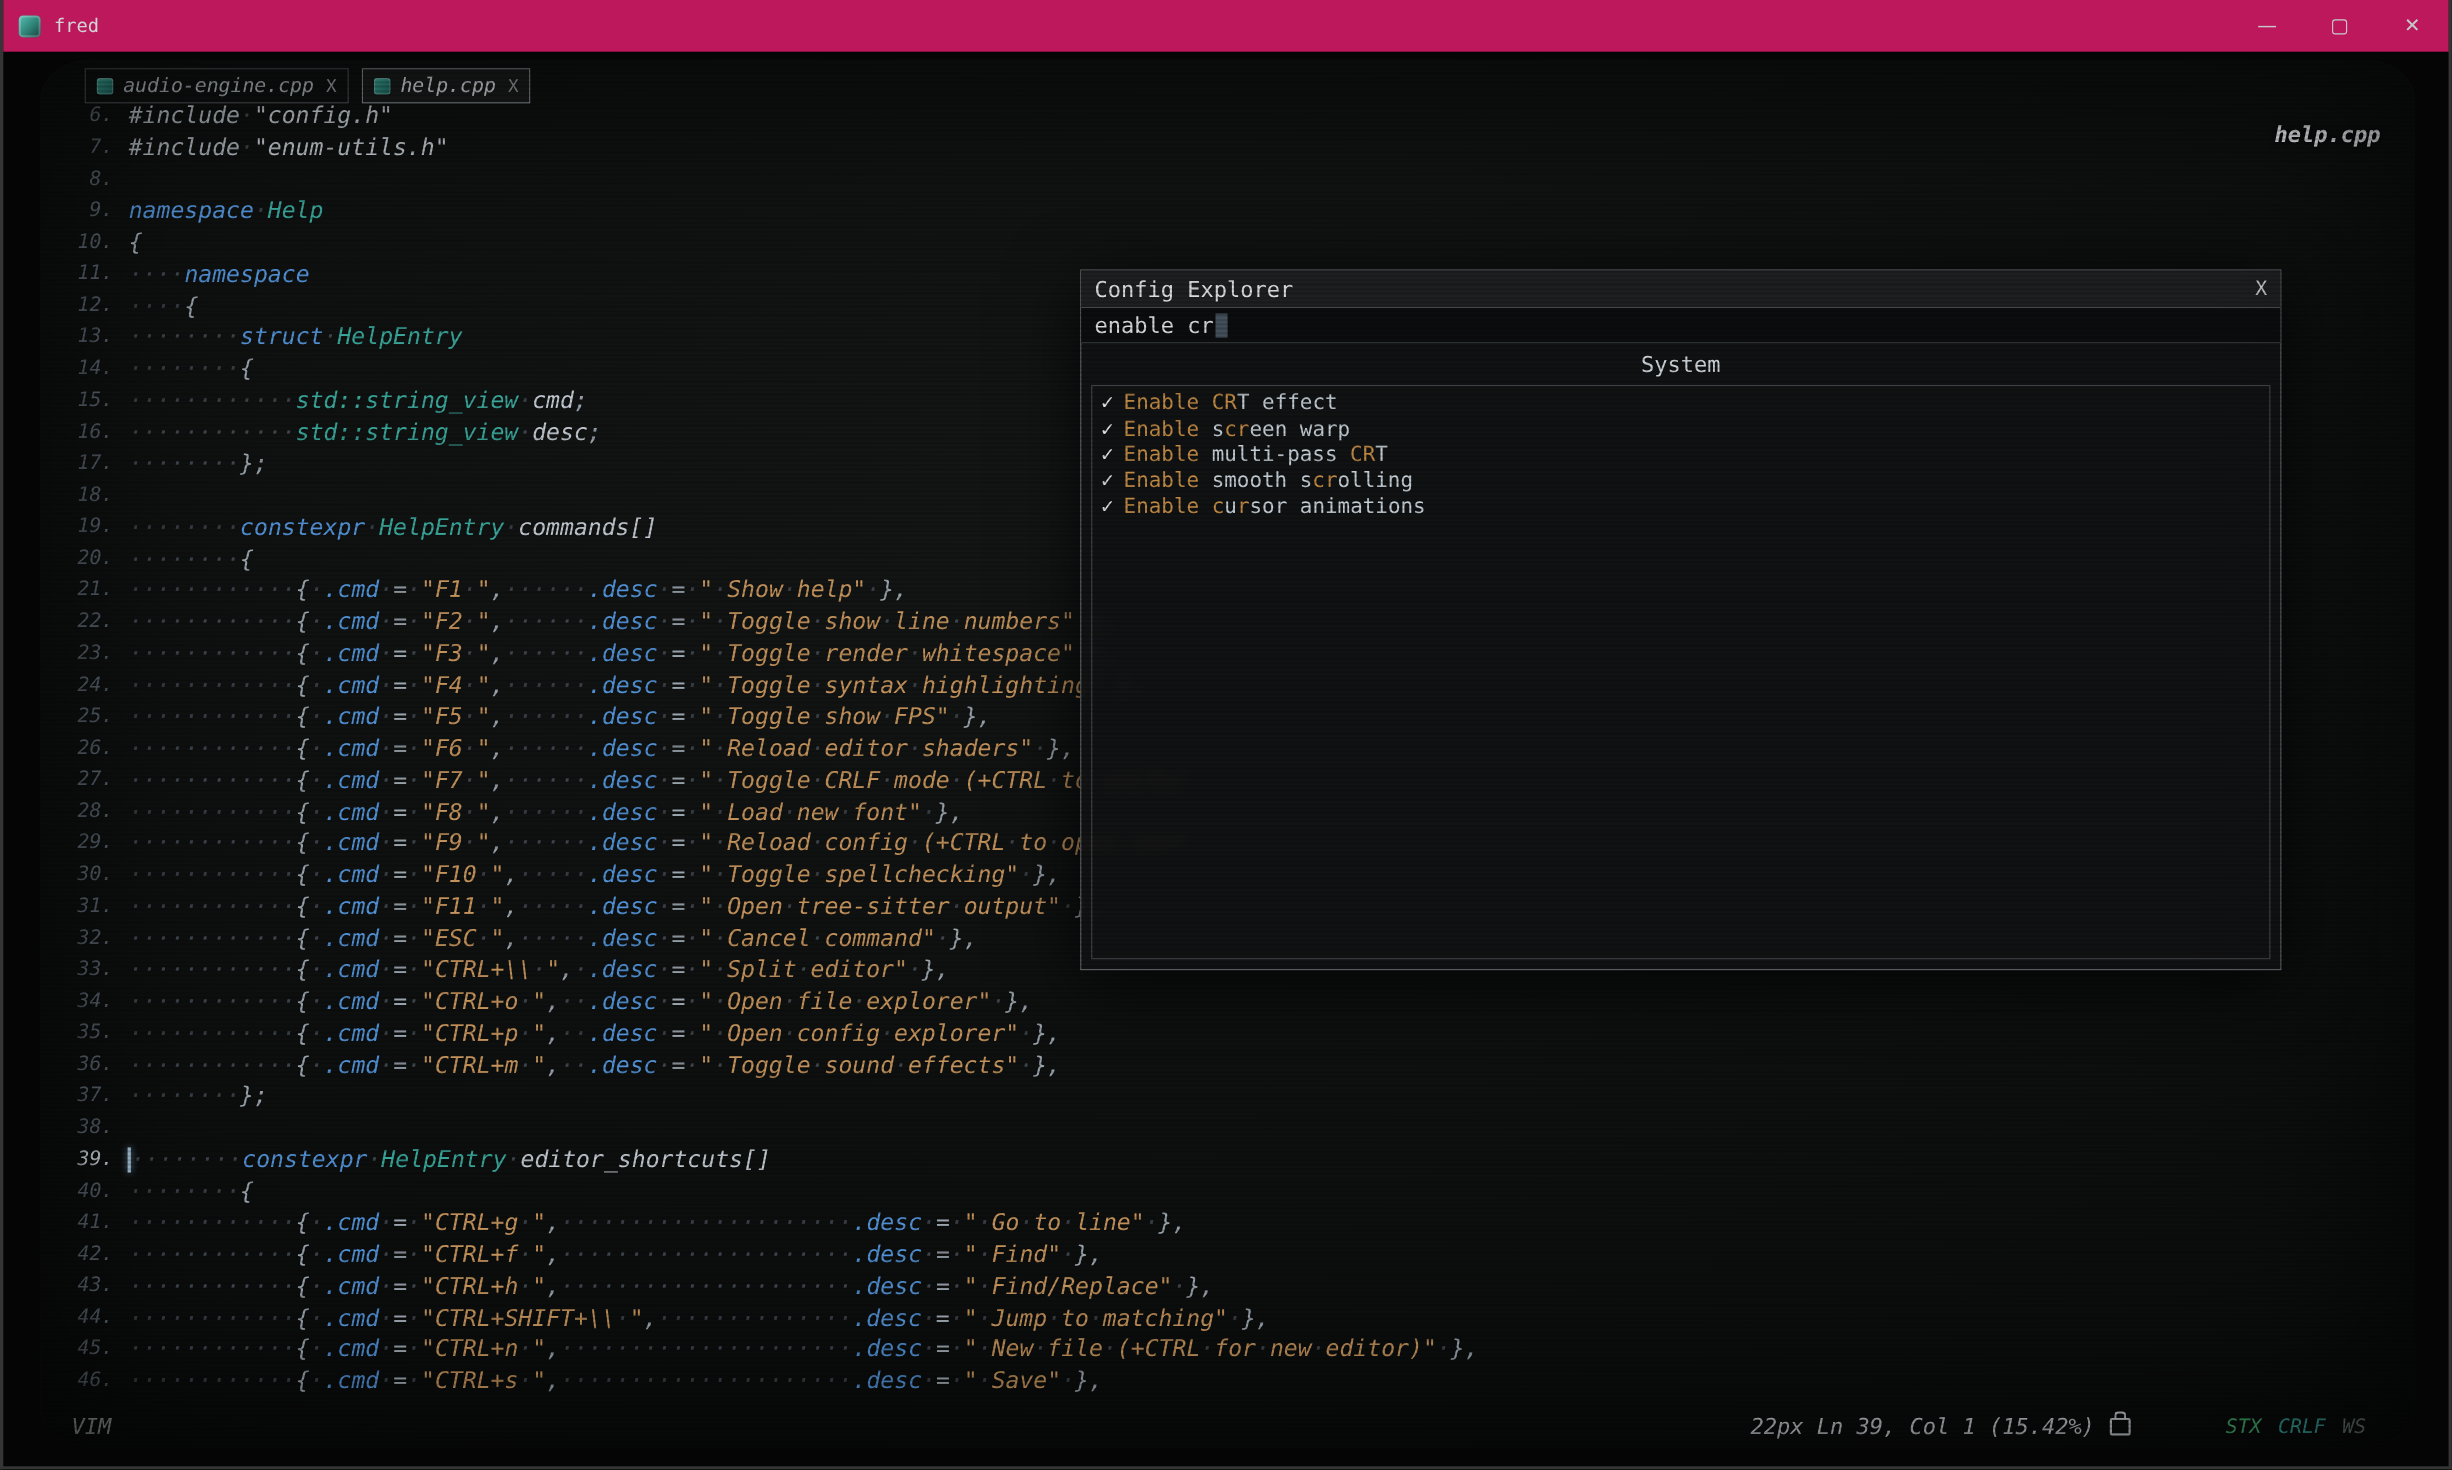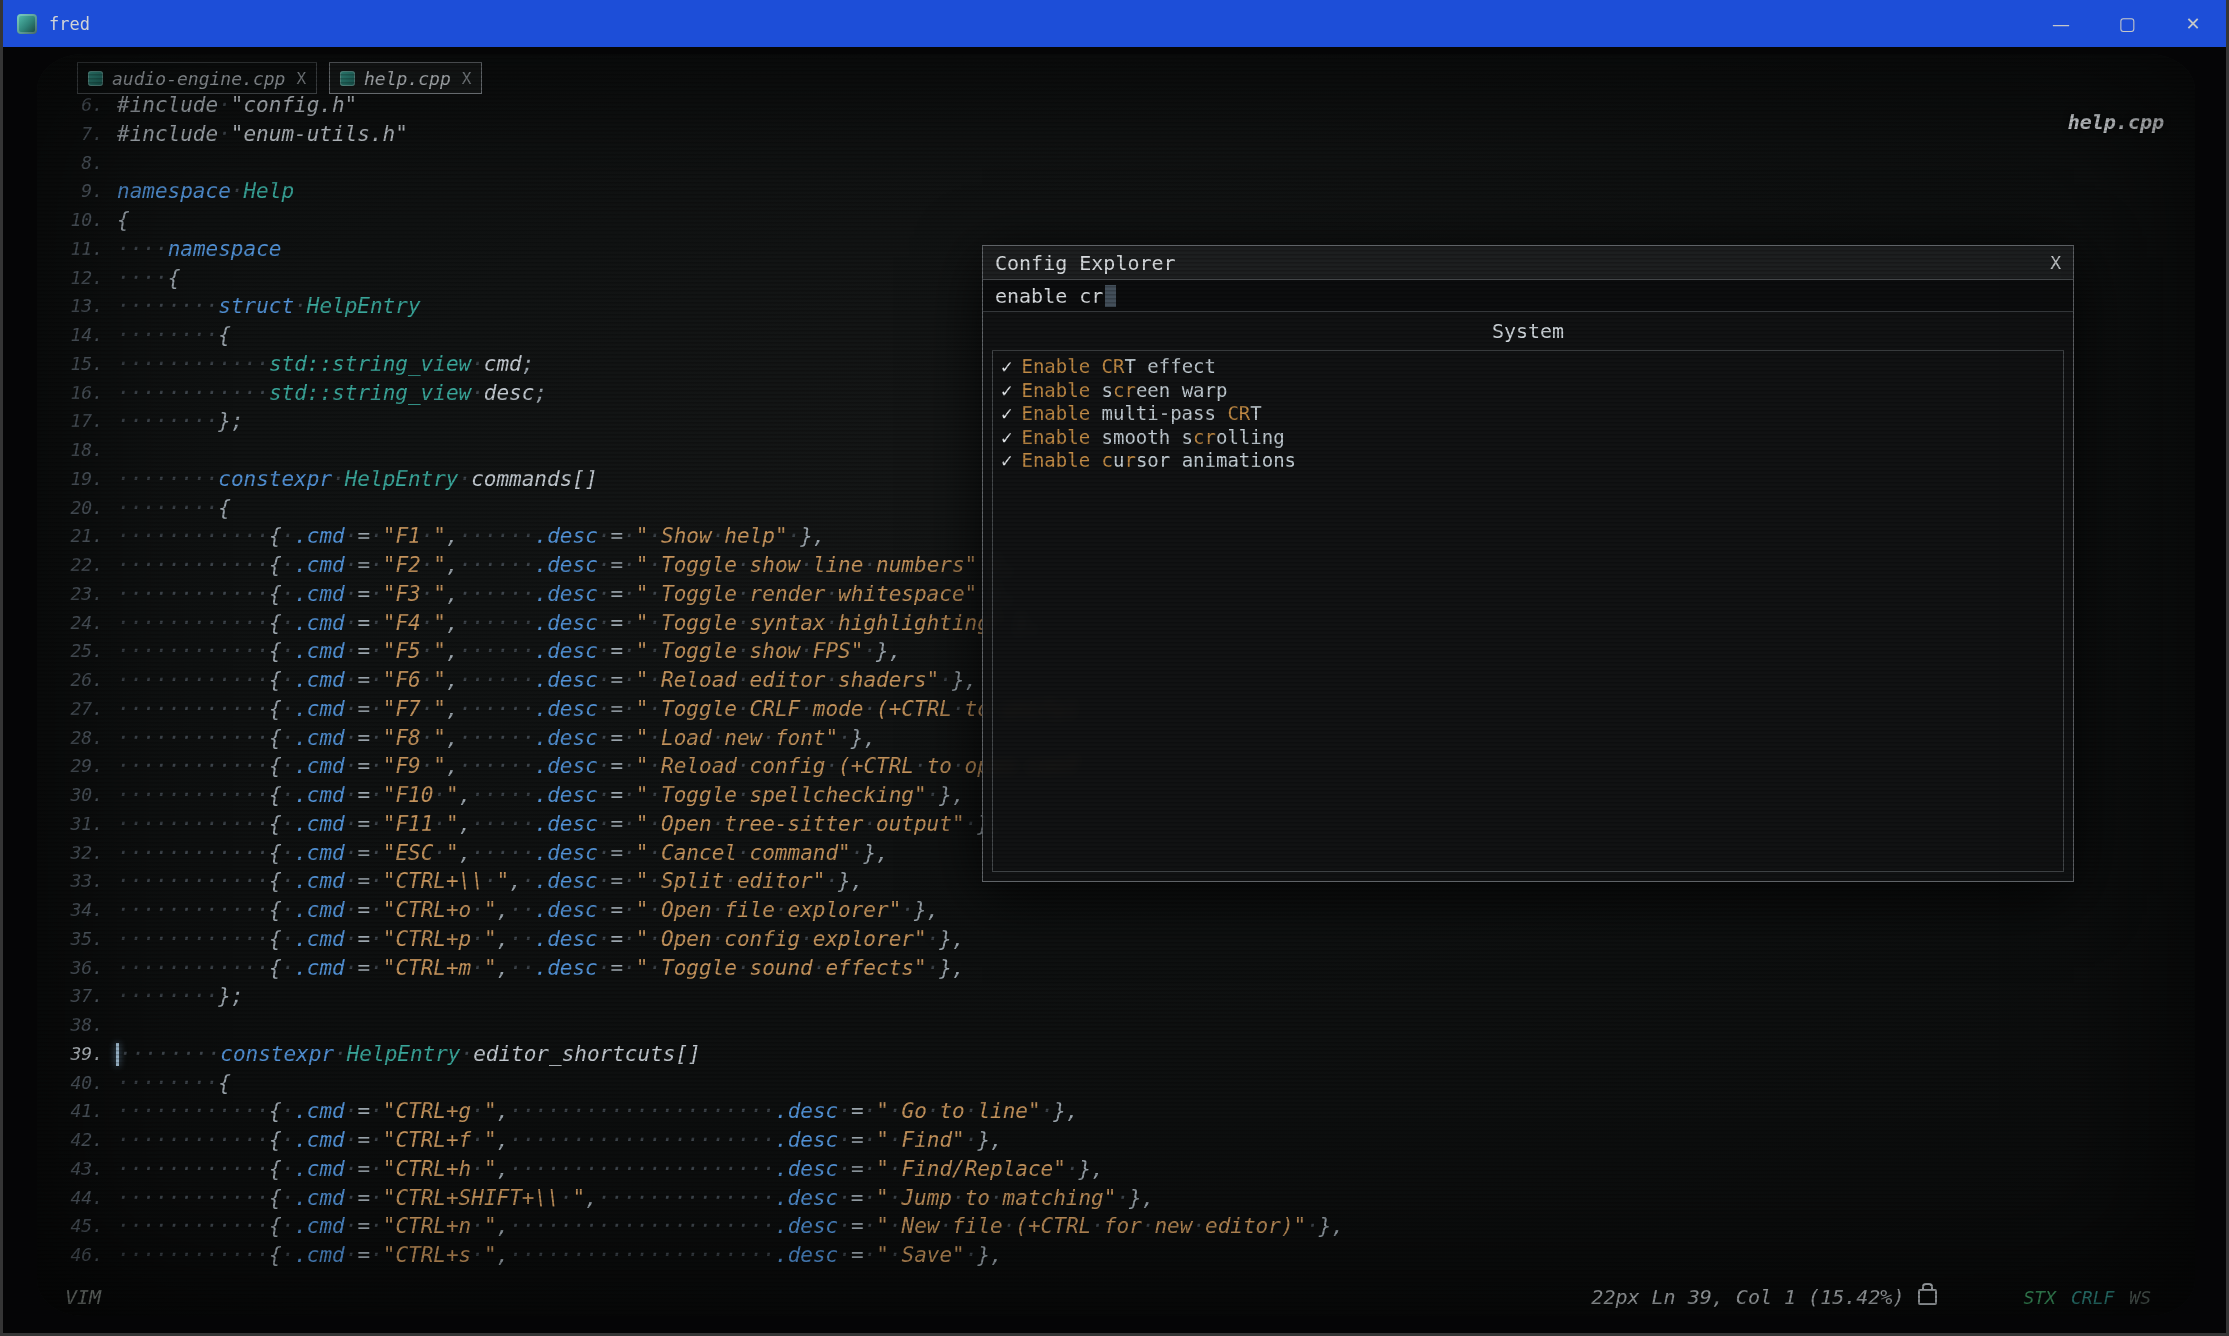--- a/index.html
+++ b/index.html
@@ -2,21 +2,21 @@
 <html style="--keyword: #5292d6; --type: #3aa79b; --string: #c4935c; --text: #c3cad1; --punctuation: #9aa4ac; --line_number: #58626c; --match_highlight: #c08a45;"><head>
 <meta charset="utf-8">
 <style>
   html,body{margin:0;padding:0;background:#000;}
   body{width:2229px;height:1336px;overflow:hidden;font-family:"DejaVu Sans Mono",monospace;}
 
   .window{position:relative;width:2229px;height:1336px;box-sizing:border-box;background:#050506;
           border-left:3px solid #353535;border-right:3px solid #353535;border-bottom:3px solid #353535;}
 
   
-  .titlebar{height:47px;background:#1d4ed8;display:flex;align-items:center;padding-left:14px;}
+  .titlebar{height:47px;background:#be185d;display:flex;align-items:center;padding-left:14px;}
   .app-icon{width:20px;height:20px;border-radius:4px;flex:none;
             background:linear-gradient(135deg,#57c2b2 0%,#2e8177 55%,#173f3a 100%);
             box-shadow:inset 0 0 0 2px rgba(255,255,255,.22);}
   .win-title{color:#d2d4d6;font-size:17px;margin-left:12px;}
   .win-controls{margin-left:auto;display:flex;height:100%;}
   .wc{width:66px;height:100%;background:transparent;border:none;color:#c5c7c9;font-size:18px;
       font-family:"DejaVu Sans",sans-serif;cursor:pointer;}
 
   
   .screen{position:absolute;left:34px;top:54px;width:2158px;height:1262px;border-radius:46px/36px;overflow:hidden;

